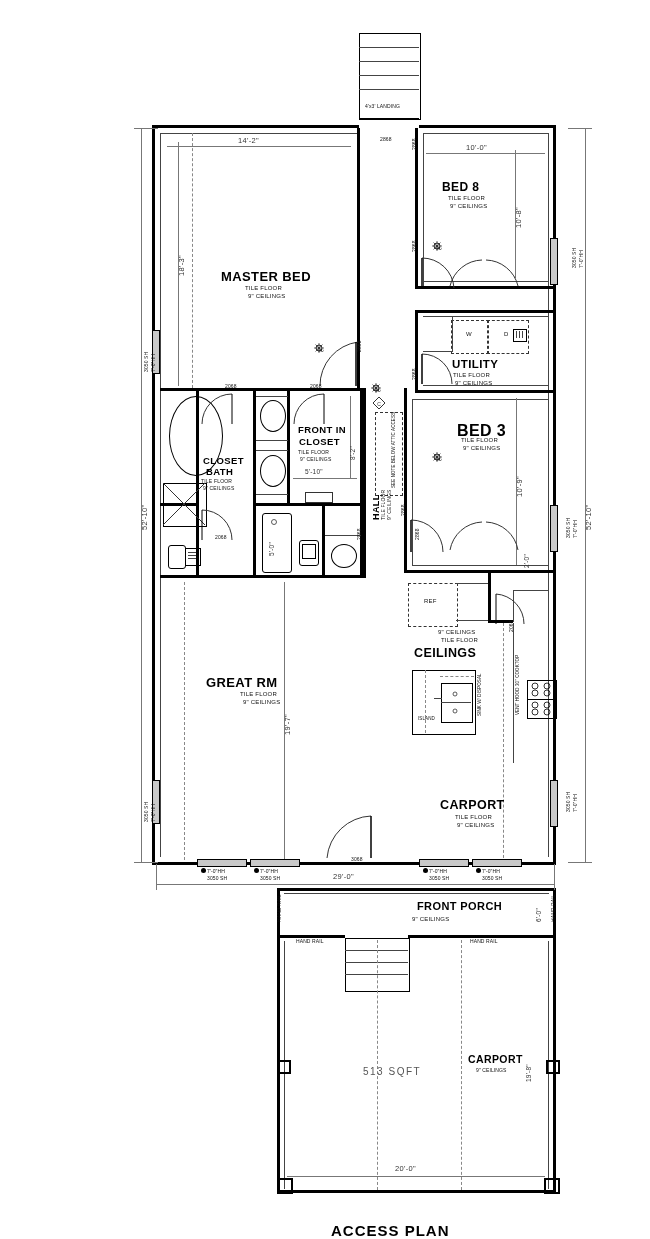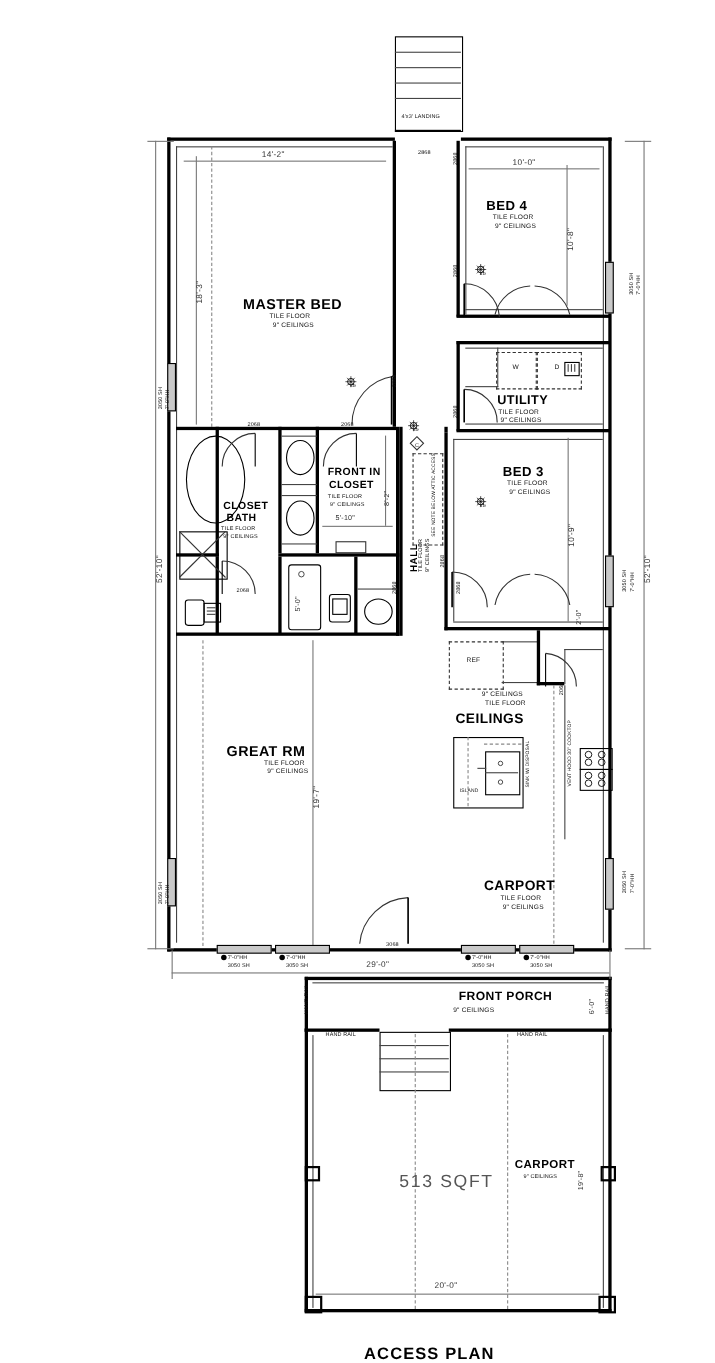--- a/index.html
+++ b/index.html
@@ -17,21 +17,21 @@
   .outline2{position:absolute;border:2px solid #000;}
   
   .rname{position:absolute;font-weight:bold;letter-spacing:.4px;color:#000;white-space:nowrap;}
   .rsub{position:absolute;font-size:6px;color:#111;white-space:nowrap;text-align:center;letter-spacing:.2px;}
   .tiny{position:absolute;font-size:5px;color:#111;white-space:nowrap;letter-spacing:.1px;}
   .tiny6{position:absolute;font-size:6px;color:#111;white-space:nowrap;letter-spacing:.2px;}
   .dimtxt{position:absolute;font-size:7.5px;color:#333;white-space:nowrap;letter-spacing:.3px;}
   .dimtxt-s{position:absolute;font-size:6.5px;color:#333;white-space:nowrap;letter-spacing:.2px;}
   .rot90{transform:rotate(-90deg);transform-origin:0 0;}
   .title{position:absolute;font-weight:bold;font-size:15px;letter-spacing:1px;color:#000;}
-  .sqft{position:absolute;font-size:16px;color:#555;letter-spacing:1.5px;}
+  .sqft{position:absolute;font-size:10px;color:#555;letter-spacing:1.5px;}
   
   .ell{position:absolute;border:1px solid #000;border-radius:50%;}
   .rr{position:absolute;border:1px solid #000;border-radius:3px;}
   svg{position:absolute;overflow:visible;}
   .win{position:absolute;background:#c9c9c9;border:1px solid #000;}
 </style>
 </head>
 <body>
 
 <div id="sheet">
@@ -124,21 +124,21 @@
   <div class="wall" style="left:415px;top:286px;width:140px;height:3px;"></div>
   <div class="thin" style="left:423px;top:133px;width:125px;height:1px;"></div>
   <div class="thin" style="left:423px;top:133px;width:1px;height:153px;"></div>
   <div class="thin" style="left:423px;top:281px;width:125px;height:1px;"></div>
 
   <div class="dim" style="left:426px;top:153px;width:119px;"></div>
   <div class="dimtxt" style="left:466px;top:143px;">10'-0"</div>
   <div class="dimv" style="left:515px;top:150px;height:128px;"></div>
   <div class="dimtxt" style="left:514px;top:228px;"><span class="rot90" style="display:inline-block">10'-8"</span></div>
 
-  <div class="rname" style="left:442px;top:180px;font-size:12px;">BED 4</div>
+  <div class="rname" style="left:442px;top:180px;font-size:12px;">BED 8</div>
   <div class="rsub" style="left:448px;top:195px;">TILE FLOOR</div>
   <div class="rsub" style="left:450px;top:203px;">9" CEILINGS</div>
 
   <svg style="left:448px;top:258px;width:72px;height:30px;">
     <path d="M2 28 A34 34 0 0 1 34 2" fill="none" stroke="#333" stroke-width="1"></path>
     <path d="M70 28 A34 34 0 0 0 38 2" fill="none" stroke="#333" stroke-width="1"></path>
   </svg>
 
   <svg style="left:420px;top:256px;width:36px;height:34px;">
     <path d="M2 2 A32 32 0 0 1 34 32" fill="none" stroke="#333" stroke-width="1"></path>
@@ -182,21 +182,21 @@
 
   <div class="wall" style="left:404px;top:393px;width:3px;height:180px;"></div>
   <div class="wall" style="left:404px;top:570px;width:151px;height:3px;"></div>
   <div class="thin" style="left:412px;top:399px;width:136px;height:1px;"></div>
   <div class="thin" style="left:412px;top:399px;width:1px;height:166px;"></div>
   <div class="thin" style="left:412px;top:565px;width:136px;height:1px;"></div>
 
   <div class="dimv" style="left:516px;top:398px;height:167px;"></div>
   <div class="dimtxt" style="left:515px;top:497px;"><span class="rot90" style="display:inline-block">10'-9"</span></div>
 
-  <div class="rname" style="left:457px;top:422px;font-size:12px;">BED 3</div>
+  <div class="rname" style="left:457px;top:422px;font-size:16px;">BED 3</div>
   <div class="rsub" style="left:461px;top:437px;">TILE FLOOR</div>
   <div class="rsub" style="left:463px;top:445px;">9" CEILINGS</div>
 
   <svg style="left:448px;top:520px;width:72px;height:32px;">
     <path d="M2 30 A34 34 0 0 1 34 2" fill="none" stroke="#333" stroke-width="1"></path>
     <path d="M70 30 A34 34 0 0 0 38 2" fill="none" stroke="#333" stroke-width="1"></path>
   </svg>
   <svg style="left:409px;top:518px;width:36px;height:36px;">
     <path d="M2 2 A32 32 0 0 1 34 34" fill="none" stroke="#333" stroke-width="1"></path>
     <line x1="2" y1="2" x2="2" y2="34" stroke="#000" stroke-width="1.5"></line>

